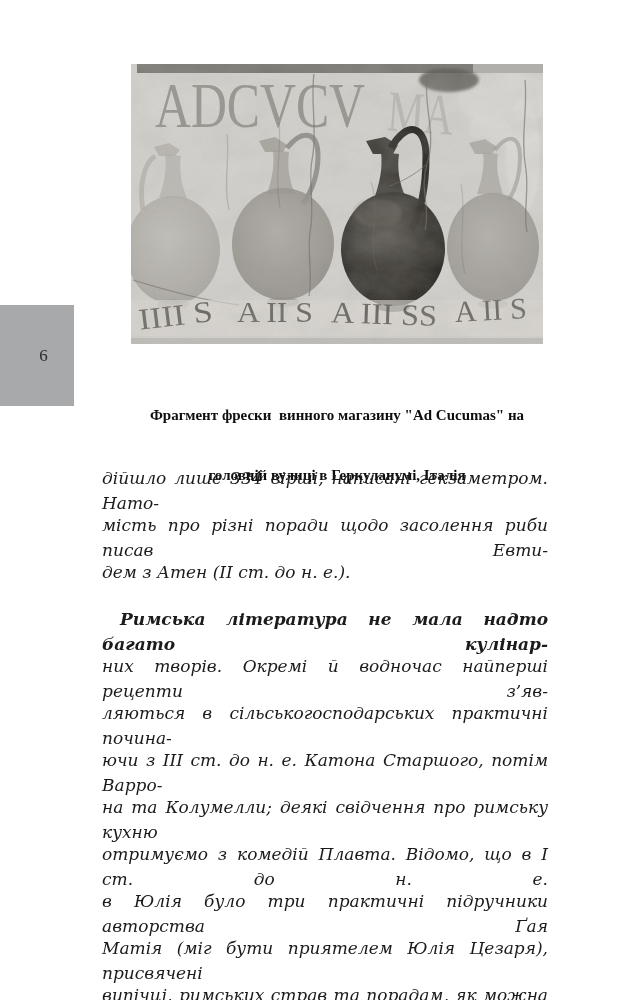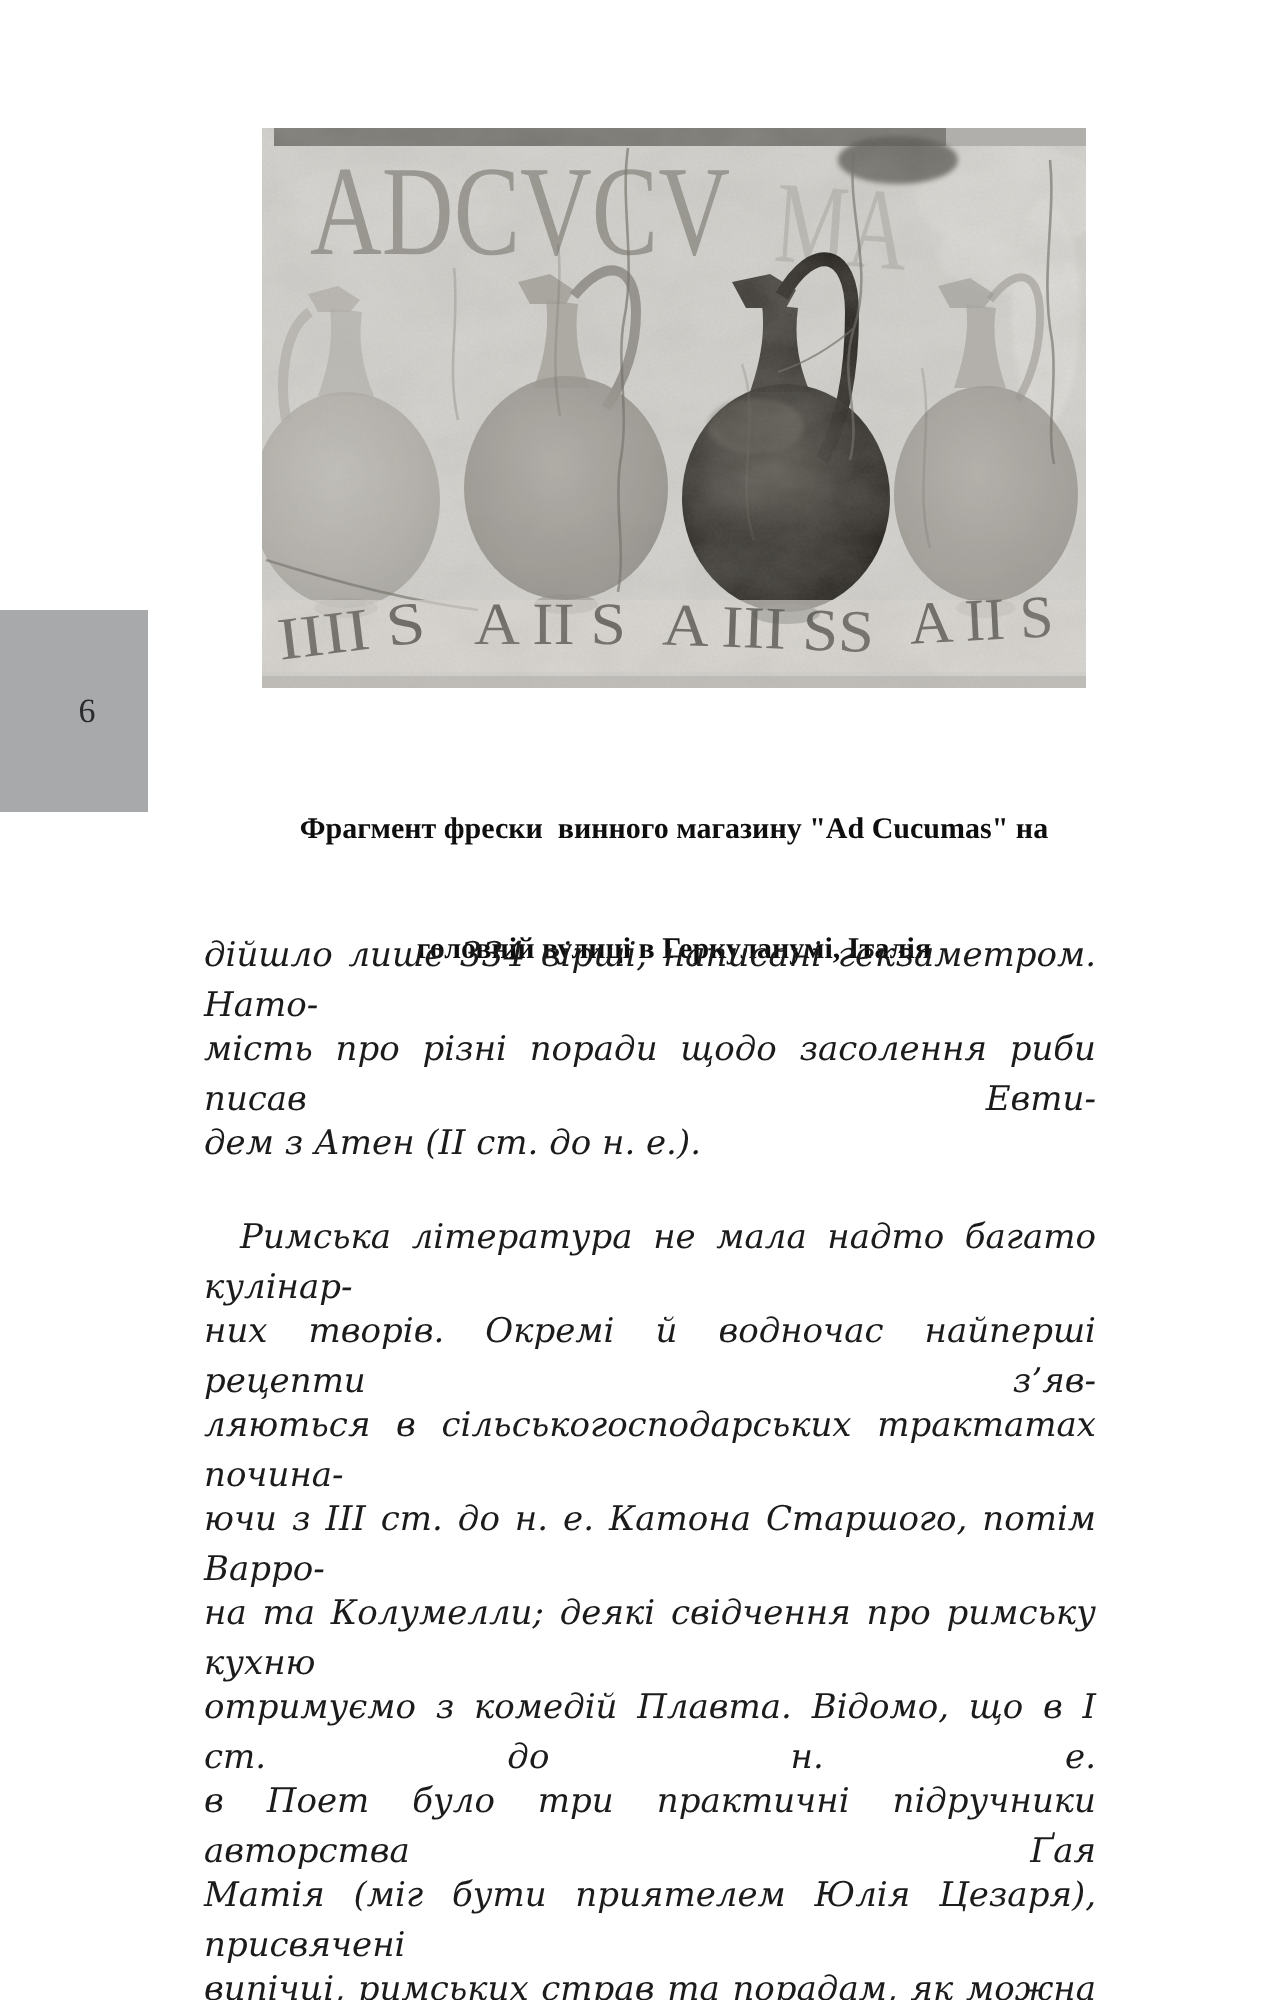--- a/index.html
+++ b/index.html
@@ -16,21 +16,21 @@
   .roman-faded{font-family:"Liberation Serif",serif;font-size:58px;fill:#8d8a83;opacity:.34;}
   .price{font-family:"Liberation Serif",serif;font-size:30px;fill:#4c4944;opacity:.8;}
   
   .caption{position:absolute;left:95px;top:365px;width:484px;text-align:center;
         font:bold 15px/20px "Liberation Serif",serif;color:#0e0e0e;white-space:pre-wrap;}
   
   .body-text{position:absolute;left:102px;top:444px;width:446px;}
   .bodyline{font:italic 17px/25px "DejaVu Serif",serif;color:#1b1b1b;height:25px;
         text-align:justify;text-align-last:justify;overflow:visible;margin-top:22px;}
   .bodyline.para-end{text-align-last:left;}
-  .bodyline.indent{text-indent:18px;}
+  .bodyline.indent{text-indent:18px;font-weight:bold;}
 </style>
 </head>
 <body>
 
 <div class="page">
 
   <div class="pagenum-block">
     <span>6</span>
   </div>
 
@@ -140,25 +140,25 @@
     <div>Фрагмент фрески  винного магазину "Ad Cucumas" на</div>
     <div>головній вулиці в Геркуланумі, Італія</div>
   </div>
 
   <main class="body-text">
       <div class="bodyline">дійшло лише 334 вірші, написані гекзаметром. Нато-</div>
       <div class="bodyline">мість про різні поради щодо засолення риби писав Евти-</div>
       <div class="bodyline para-end">дем з Атен (ІІ ст. до н. е.).</div>
       <div class="bodyline indent">Римська література не мала надто багато кулінар-</div>
       <div class="bodyline">них творів. Окремі й водночас найперші рецепти з’яв-</div>
-      <div class="bodyline">ляються в сільськогосподарських трактатах почина-</div>
+      <div class="bodyline">ляються в сільськогосподарських практичні почина-</div>
       <div class="bodyline">ючи з ІІІ ст. до н. е. Катона Старшого, потім Варро-</div>
       <div class="bodyline">на та Колумелли; деякі свідчення про римську кухню</div>
       <div class="bodyline">отримуємо з комедій Плавта. Відомо, що в І ст. до н. е.</div>
-      <div class="bodyline">в Поет було три практичні підручники авторства Ґая</div>
+      <div class="bodyline">в Юлія було три практичні підручники авторства Ґая</div>
       <div class="bodyline">Матія (міг бути приятелем Юлія Цезаря), присвячені</div>
       <div class="bodyline">випічці, римських страв та порадам, як можна збері-</div>
       <div class="bodyline">гати продукти. Поет Енній переклав на латину «При-</div>
       <div class="bodyline">смаки» Архестрата, а Петроній у «Бенкеті Трімаль-</div>
       <div class="bodyline">ників так, ніби на ньому були вибагливі патриції. Пе-</div>
       <div class="bodyline">хіона» змалював застілля римських вільновідпуще-</div>
       <div class="bodyline">ру Верґілія приписують створення вірша «Моретум»,</div>
       <div class="bodyline">який дійшов до нас повністю і присвячений приготу-</div>
       <div class="bodyline">ванню бідним селянином закуски на хліб із сиру, оцту,</div>
       <div class="bodyline para-end">магазину, олії та зелені.</div>

